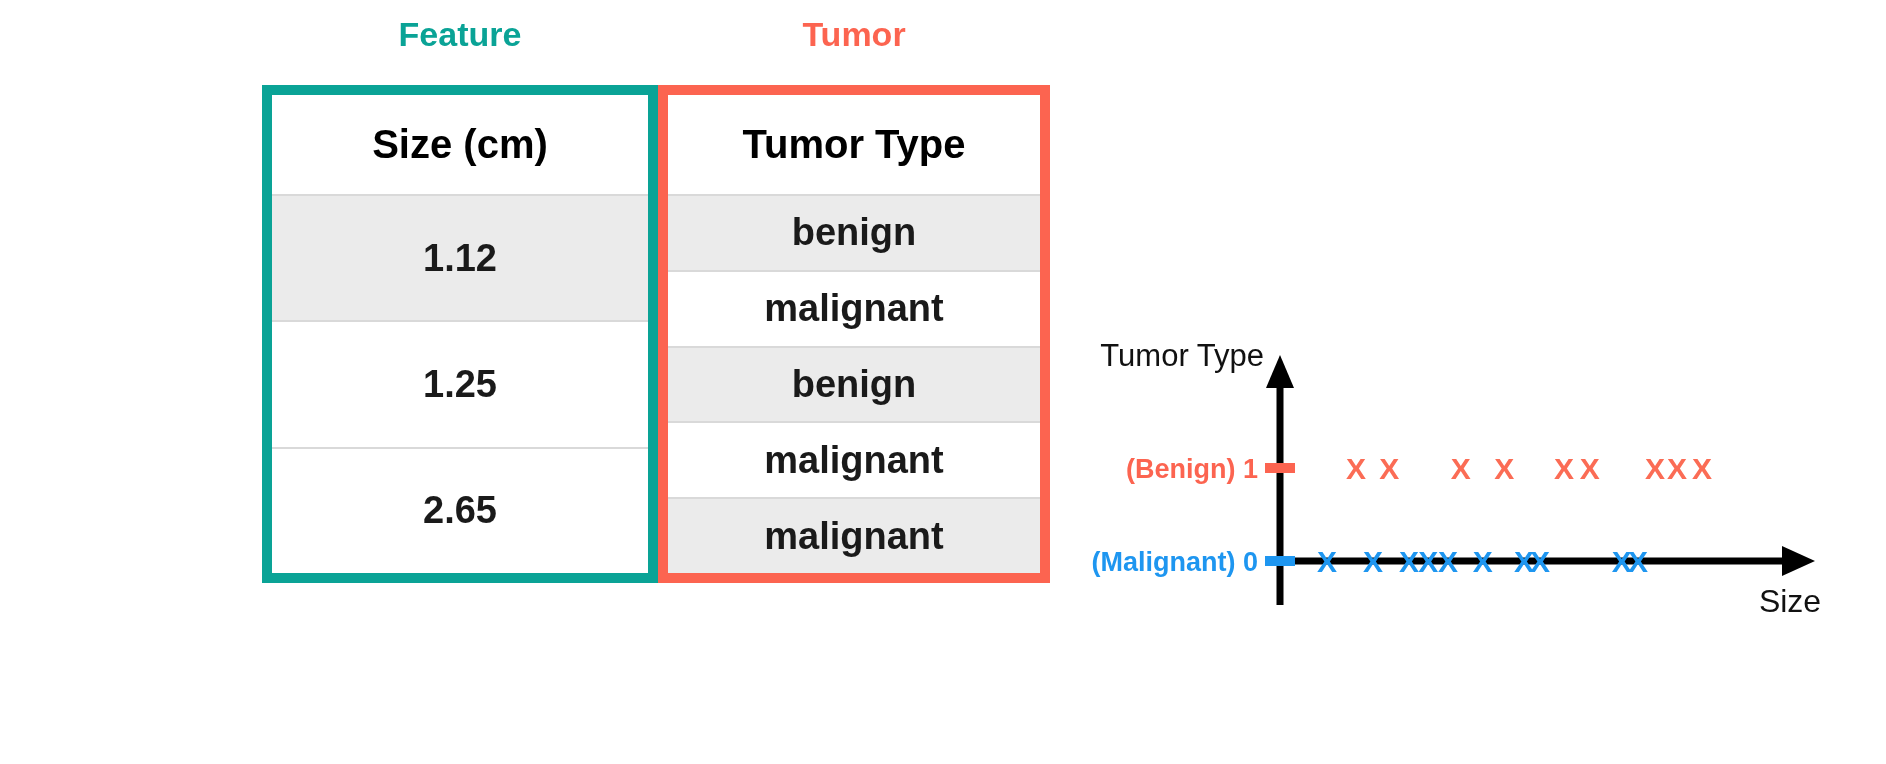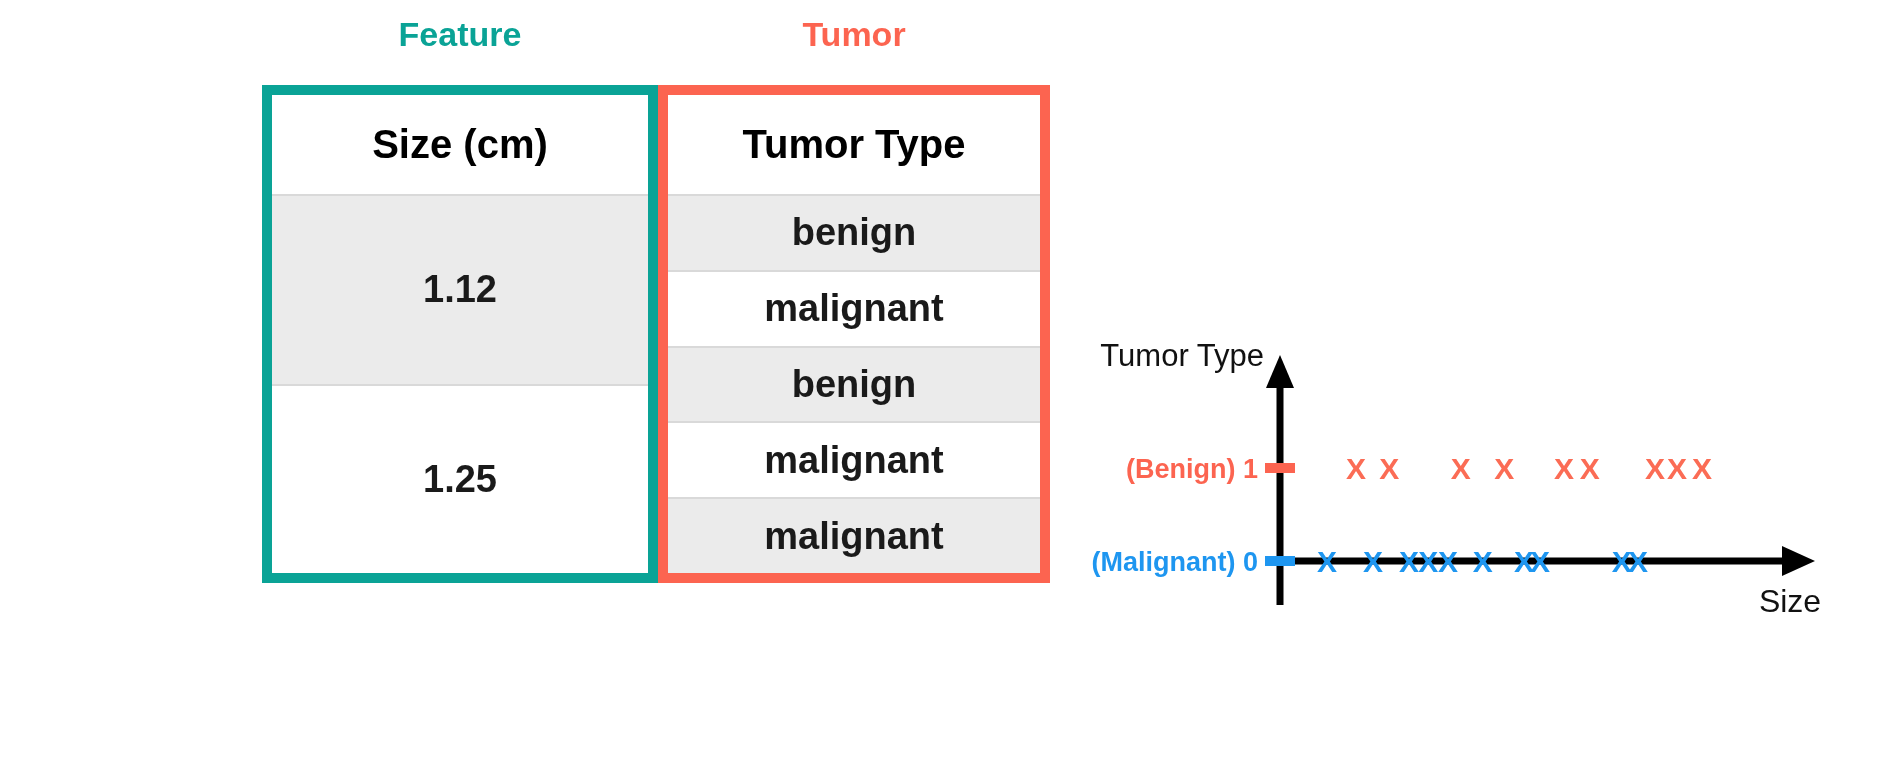--- a/index.html
+++ b/index.html
@@ -42,20 +42,21 @@
 </head>
 <body>
 
 <div class="col-title feature">Feature</div>
 <div class="col-title label">Tumor</div>
 
 <div class="box feature">
   <div class="cell header">Size (cm)</div>
   <div class="cell alt">1.12</div>
   <div class="cell">1.25</div>
+  <div class="cell">2.65</div>
 </div>
 
 <div class="box label">
   <div class="cell header">Tumor Type</div>
   <div class="cell alt">benign</div>
   <div class="cell">malignant</div>
   <div class="cell alt">benign</div>
   <div class="cell">malignant</div>
   <div class="cell alt">malignant</div>
 </div>

